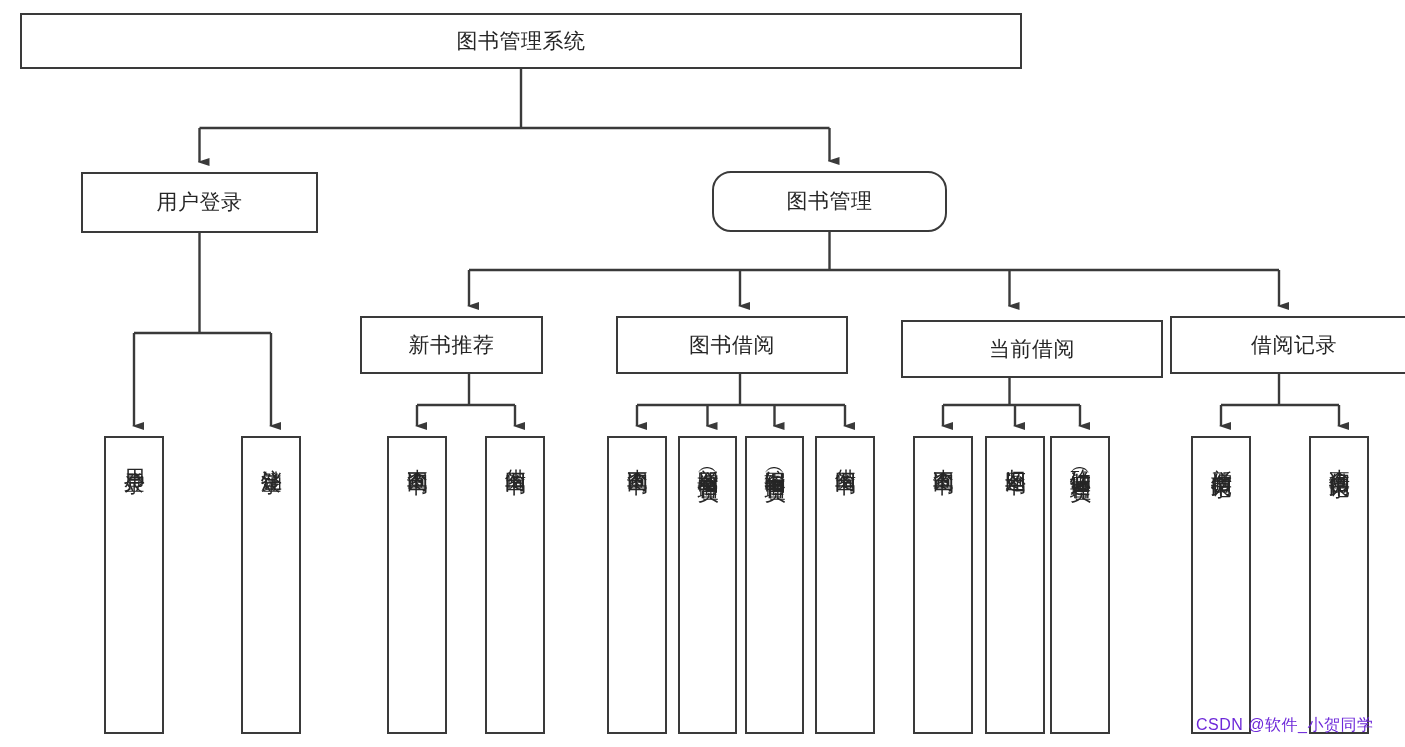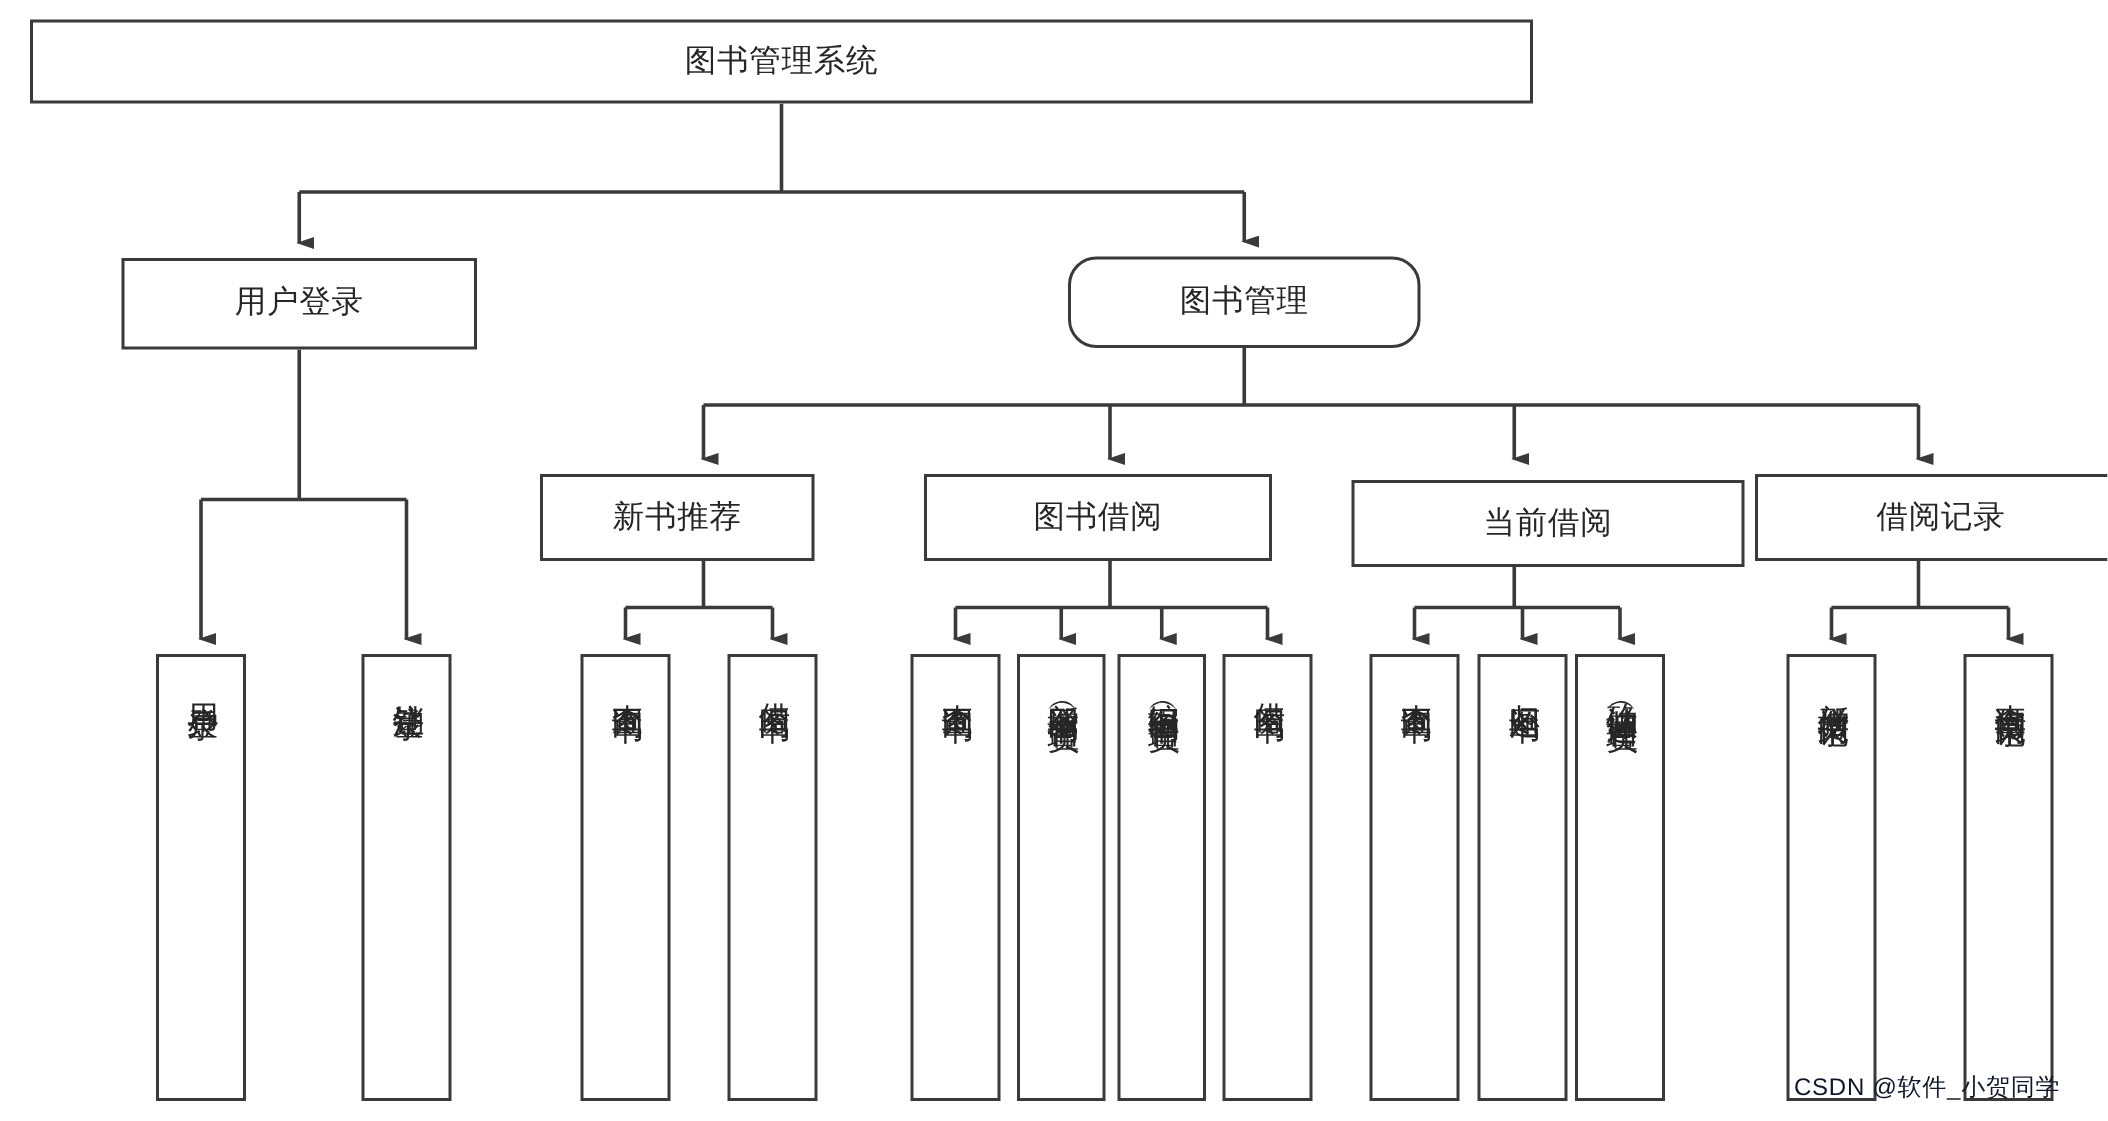--- a/index.html
+++ b/index.html
@@ -49,21 +49,21 @@
     writing-mode: vertical-rl;
     text-orientation: upright;
     font-size: 21px;
     line-height: 1.18;
     letter-spacing: 2px;
     white-space: nowrap;
   }
   .watermark {
     position: absolute;
     font-size: 16px;
-    color: #0f172a;
+    color: #6d28d9;
     letter-spacing: 0.5px;
     white-space: nowrap;
     pointer-events: none;
   }
 </style>
 </head>
 <body>
 
 <div id="canvas">
 

